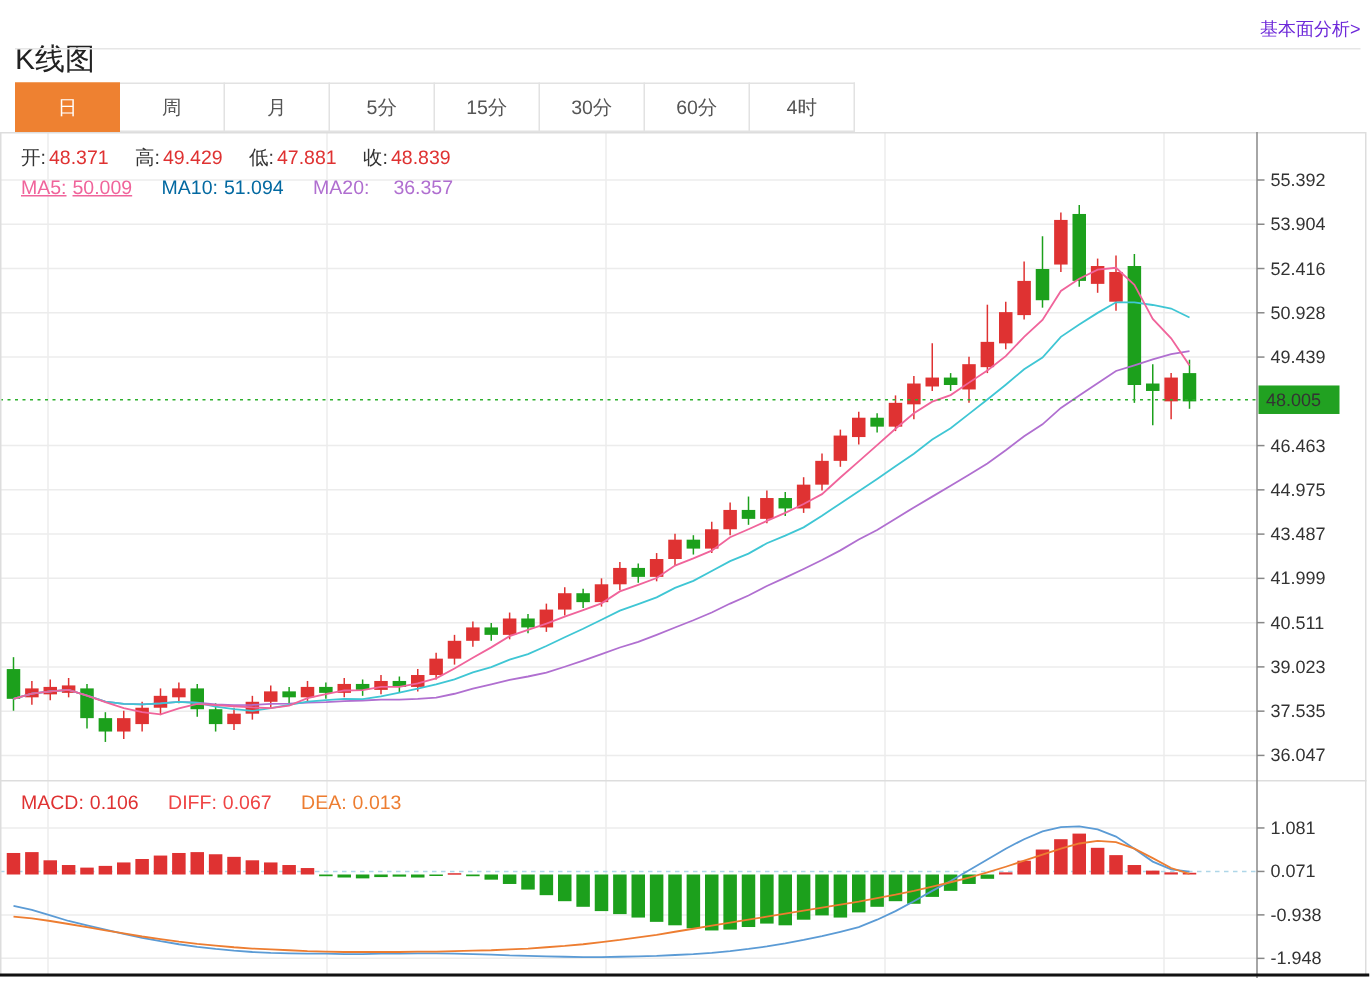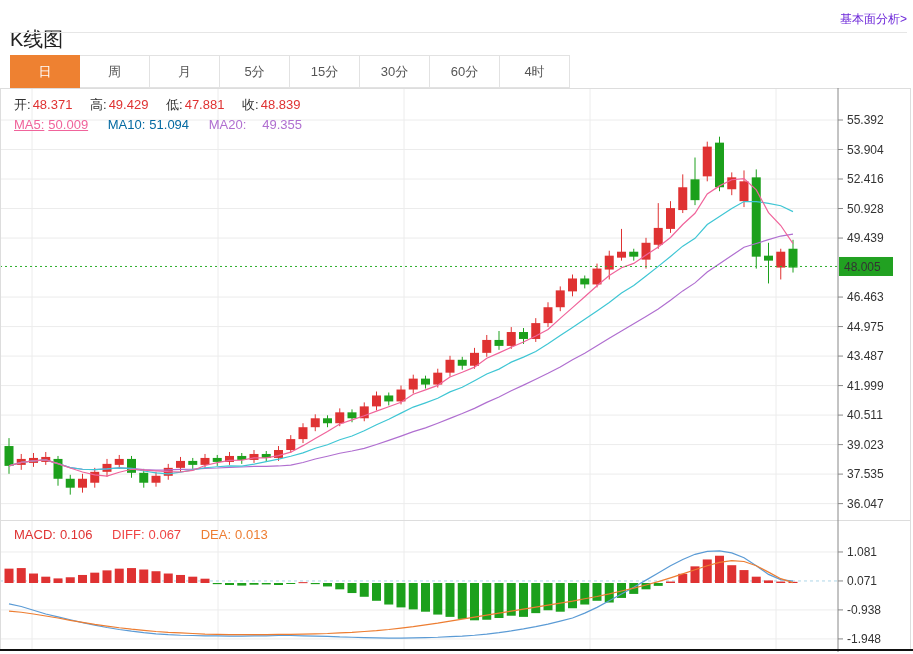--- a/index.html
+++ b/index.html
@@ -332,20 +332,20 @@
 <div class="legend leg-ohlc">
   <span class="lab">开:</span><span class="val">48.371</span>
   <span class="lab">高:</span><span class="val">49.429</span>
   <span class="lab">低:</span><span class="val">47.881</span>
   <span class="lab">收:</span><span class="val">48.839</span>
 </div>
 
 <div class="legend leg-ma">
   <span class="c-pink">MA5:</span><span class="c-pink mr">50.009</span>
   <span class="c-cyan">MA10:</span><span class="c-cyan mr">51.094</span>
-  <span class="c-purple">MA20:</span><span class="c-purple mr">49.355</span>
+  <span class="c-purple">MA20:</span><span class="c-purple mr">36.357</span>
 </div>
 
 <div class="legend leg-macd">
   <span class="c-red">MACD:</span><span class="c-red mr">0.106</span>
   <span class="c-blue">DIFF:</span><span class="c-blue mr">0.067</span>
   <span class="c-orange">DEA:</span><span class="c-orange mr">0.013</span>
 </div>
 
 </body></html>

